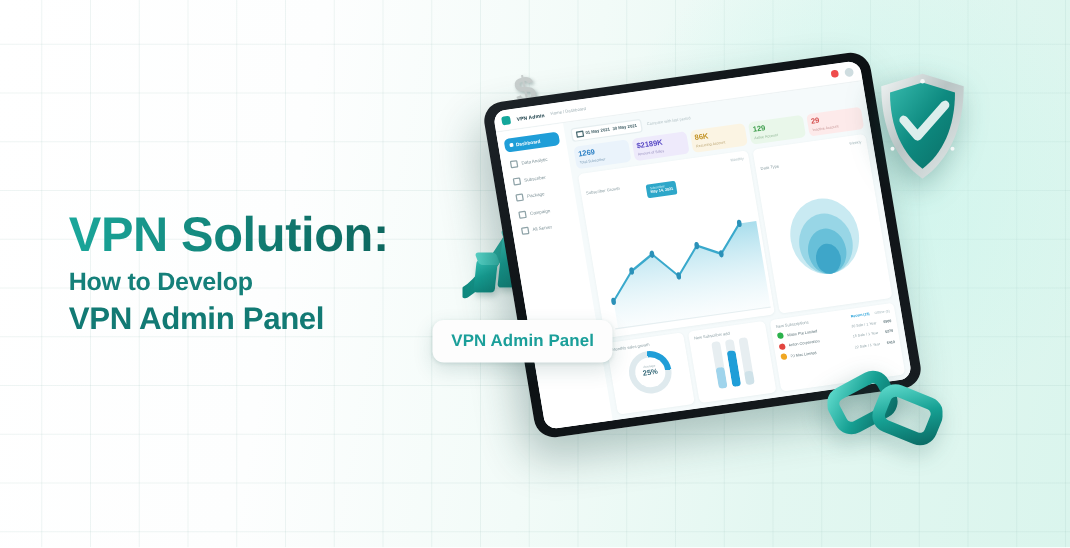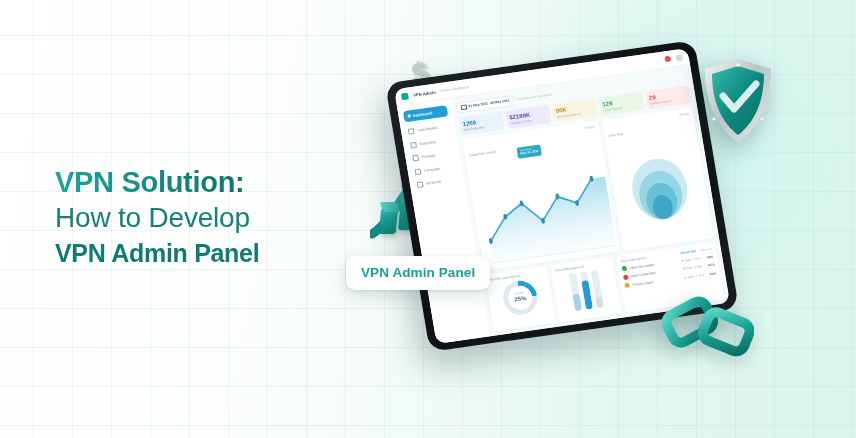--- a/index.html
+++ b/index.html
@@ -25,25 +25,25 @@
   .glow{
     position:absolute;right:-40px;top:-60px;width:420px;height:420px;border-radius:50%;
     background:radial-gradient(circle,rgba(200,245,236,.75) 0%,rgba(220,248,242,0) 68%);
     pointer-events:none;
   }
 
   
   .headline{position:absolute;left:55px;top:165px;width:300px;}
   .h-line{display:block;white-space:nowrap;}
   .h1{
-    font-size:29px;font-weight:bold;letter-spacing:-.3px;line-height:1.22;
+    font-size:39px;font-weight:bold;letter-spacing:-.3px;line-height:1.22;
     background:linear-gradient(90deg,#1aa79b 0%,#11796f 55%,#0d5f58 100%);
     -webkit-background-clip:text;background-clip:text;color:transparent;
   }
-  .h2{font-size:28px;font-weight:normal;line-height:1.3;color:#15807a;letter-spacing:-.2px;}
+  .h2{font-size:20px;font-weight:bold;line-height:1.3;color:#15807a;letter-spacing:-.2px;}
   .h3{font-size:25px;font-weight:bold;line-height:1.3;color:#127a74;letter-spacing:-.3px;}
 
   
   .pill{
     position:absolute;left:346px;top:256px;z-index:40;
     background:#fdfdfd;border-radius:9px;
     padding:9px 15px 10px 15px;
     box-shadow:0 6px 16px rgba(30,90,85,.16),0 1px 3px rgba(30,90,85,.12);
     font-size:13.5px;font-weight:bold;color:#1b9f9a;letter-spacing:.1px;white-space:nowrap;
   }

